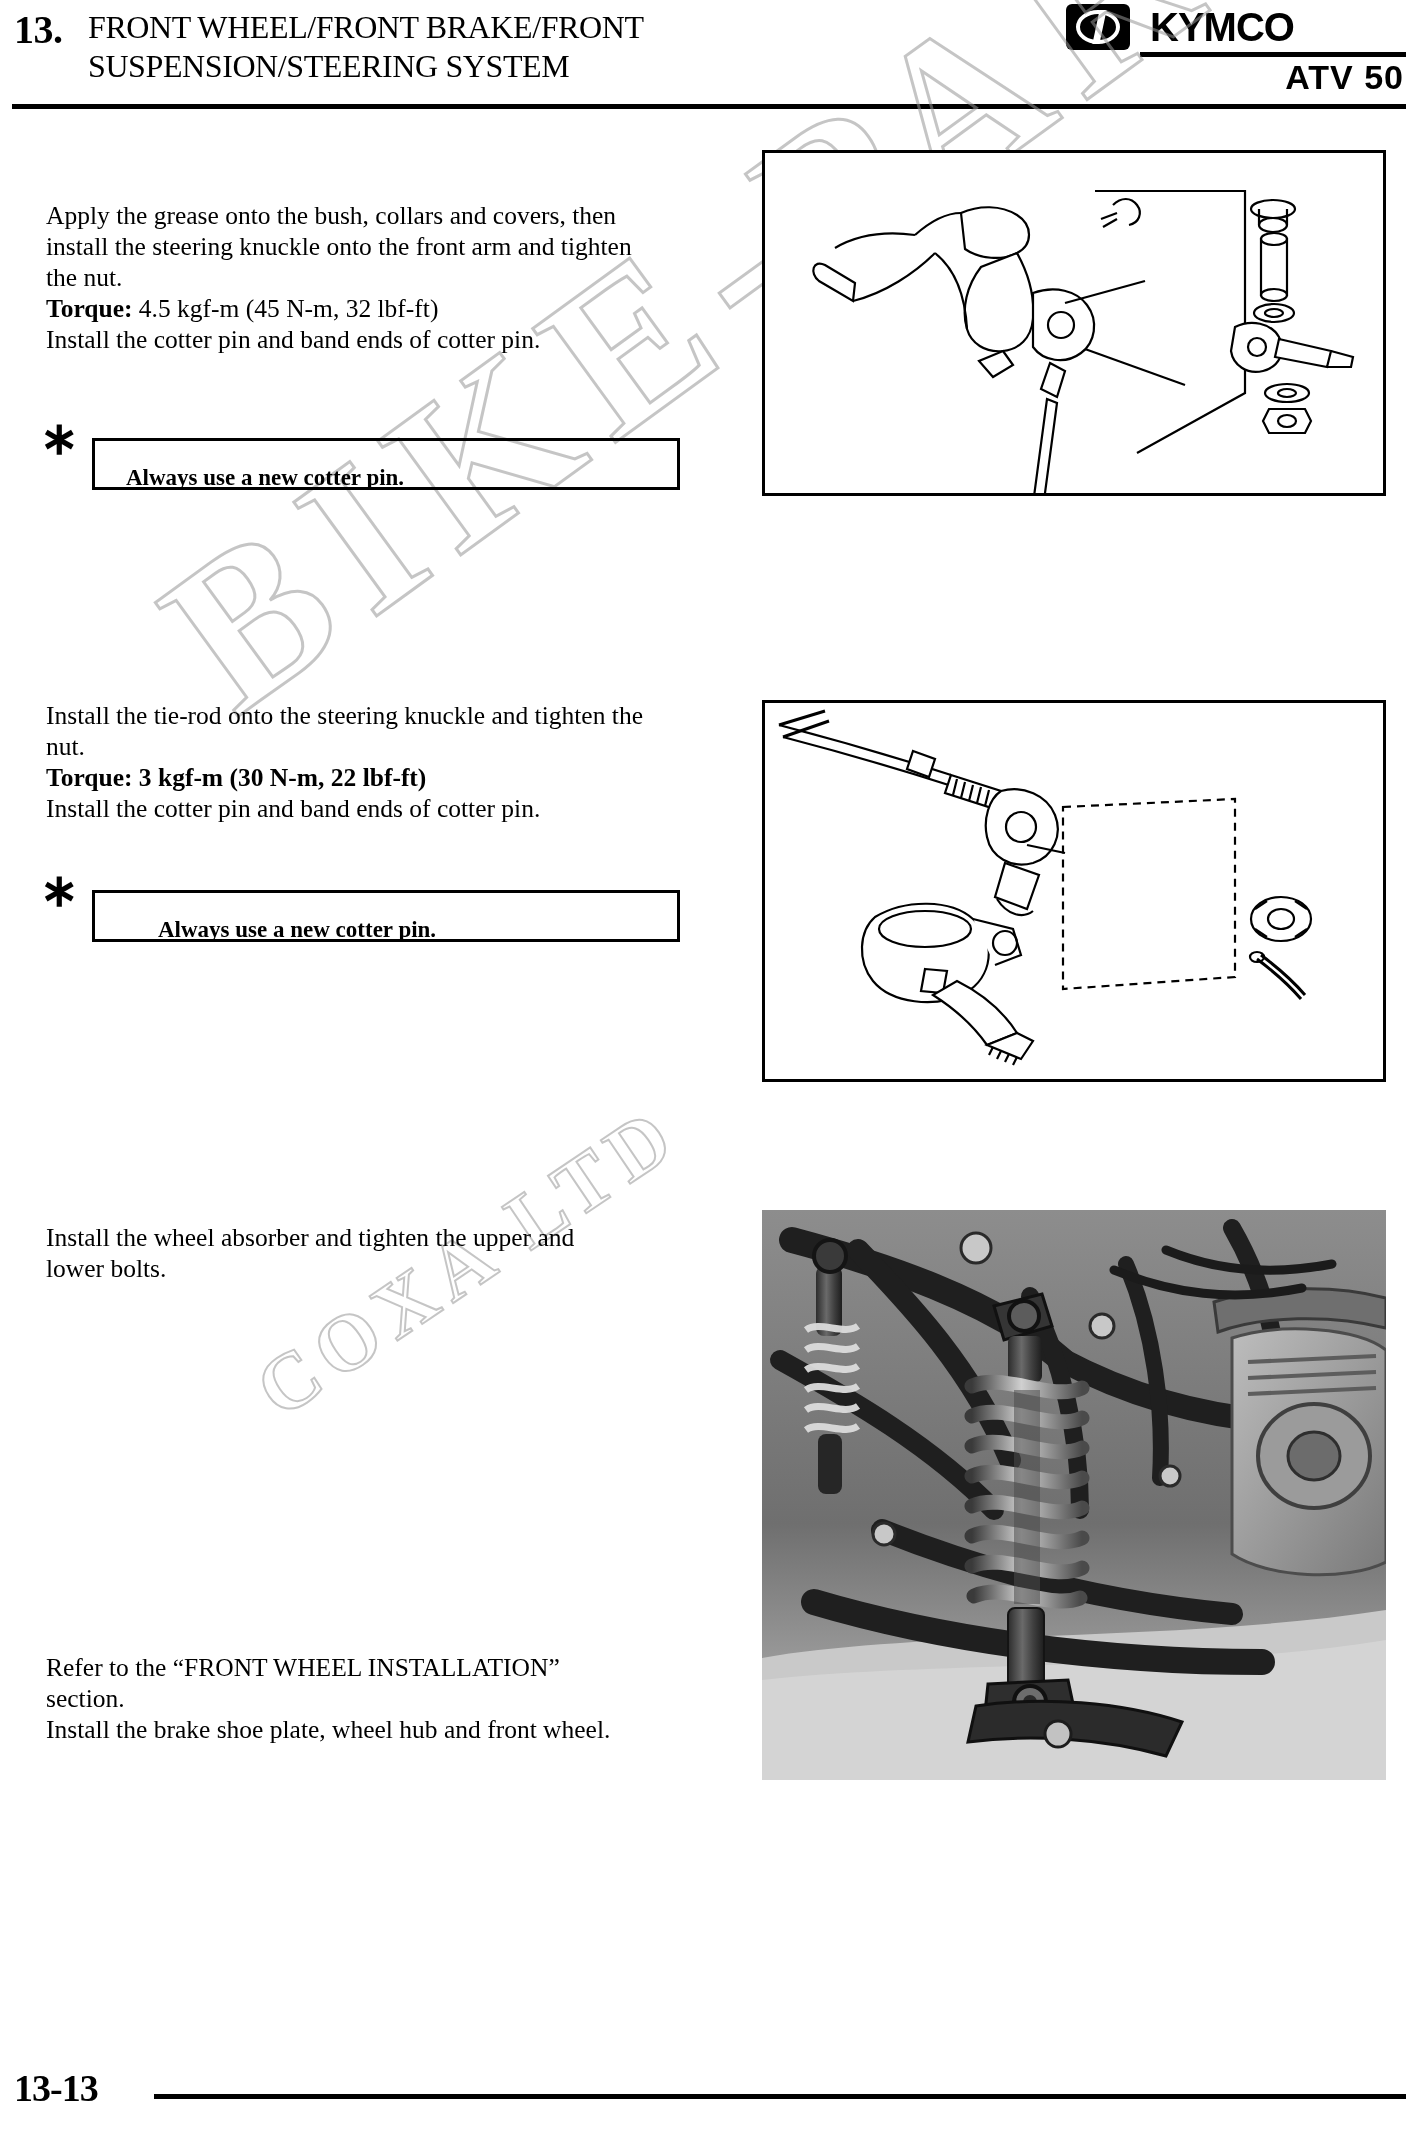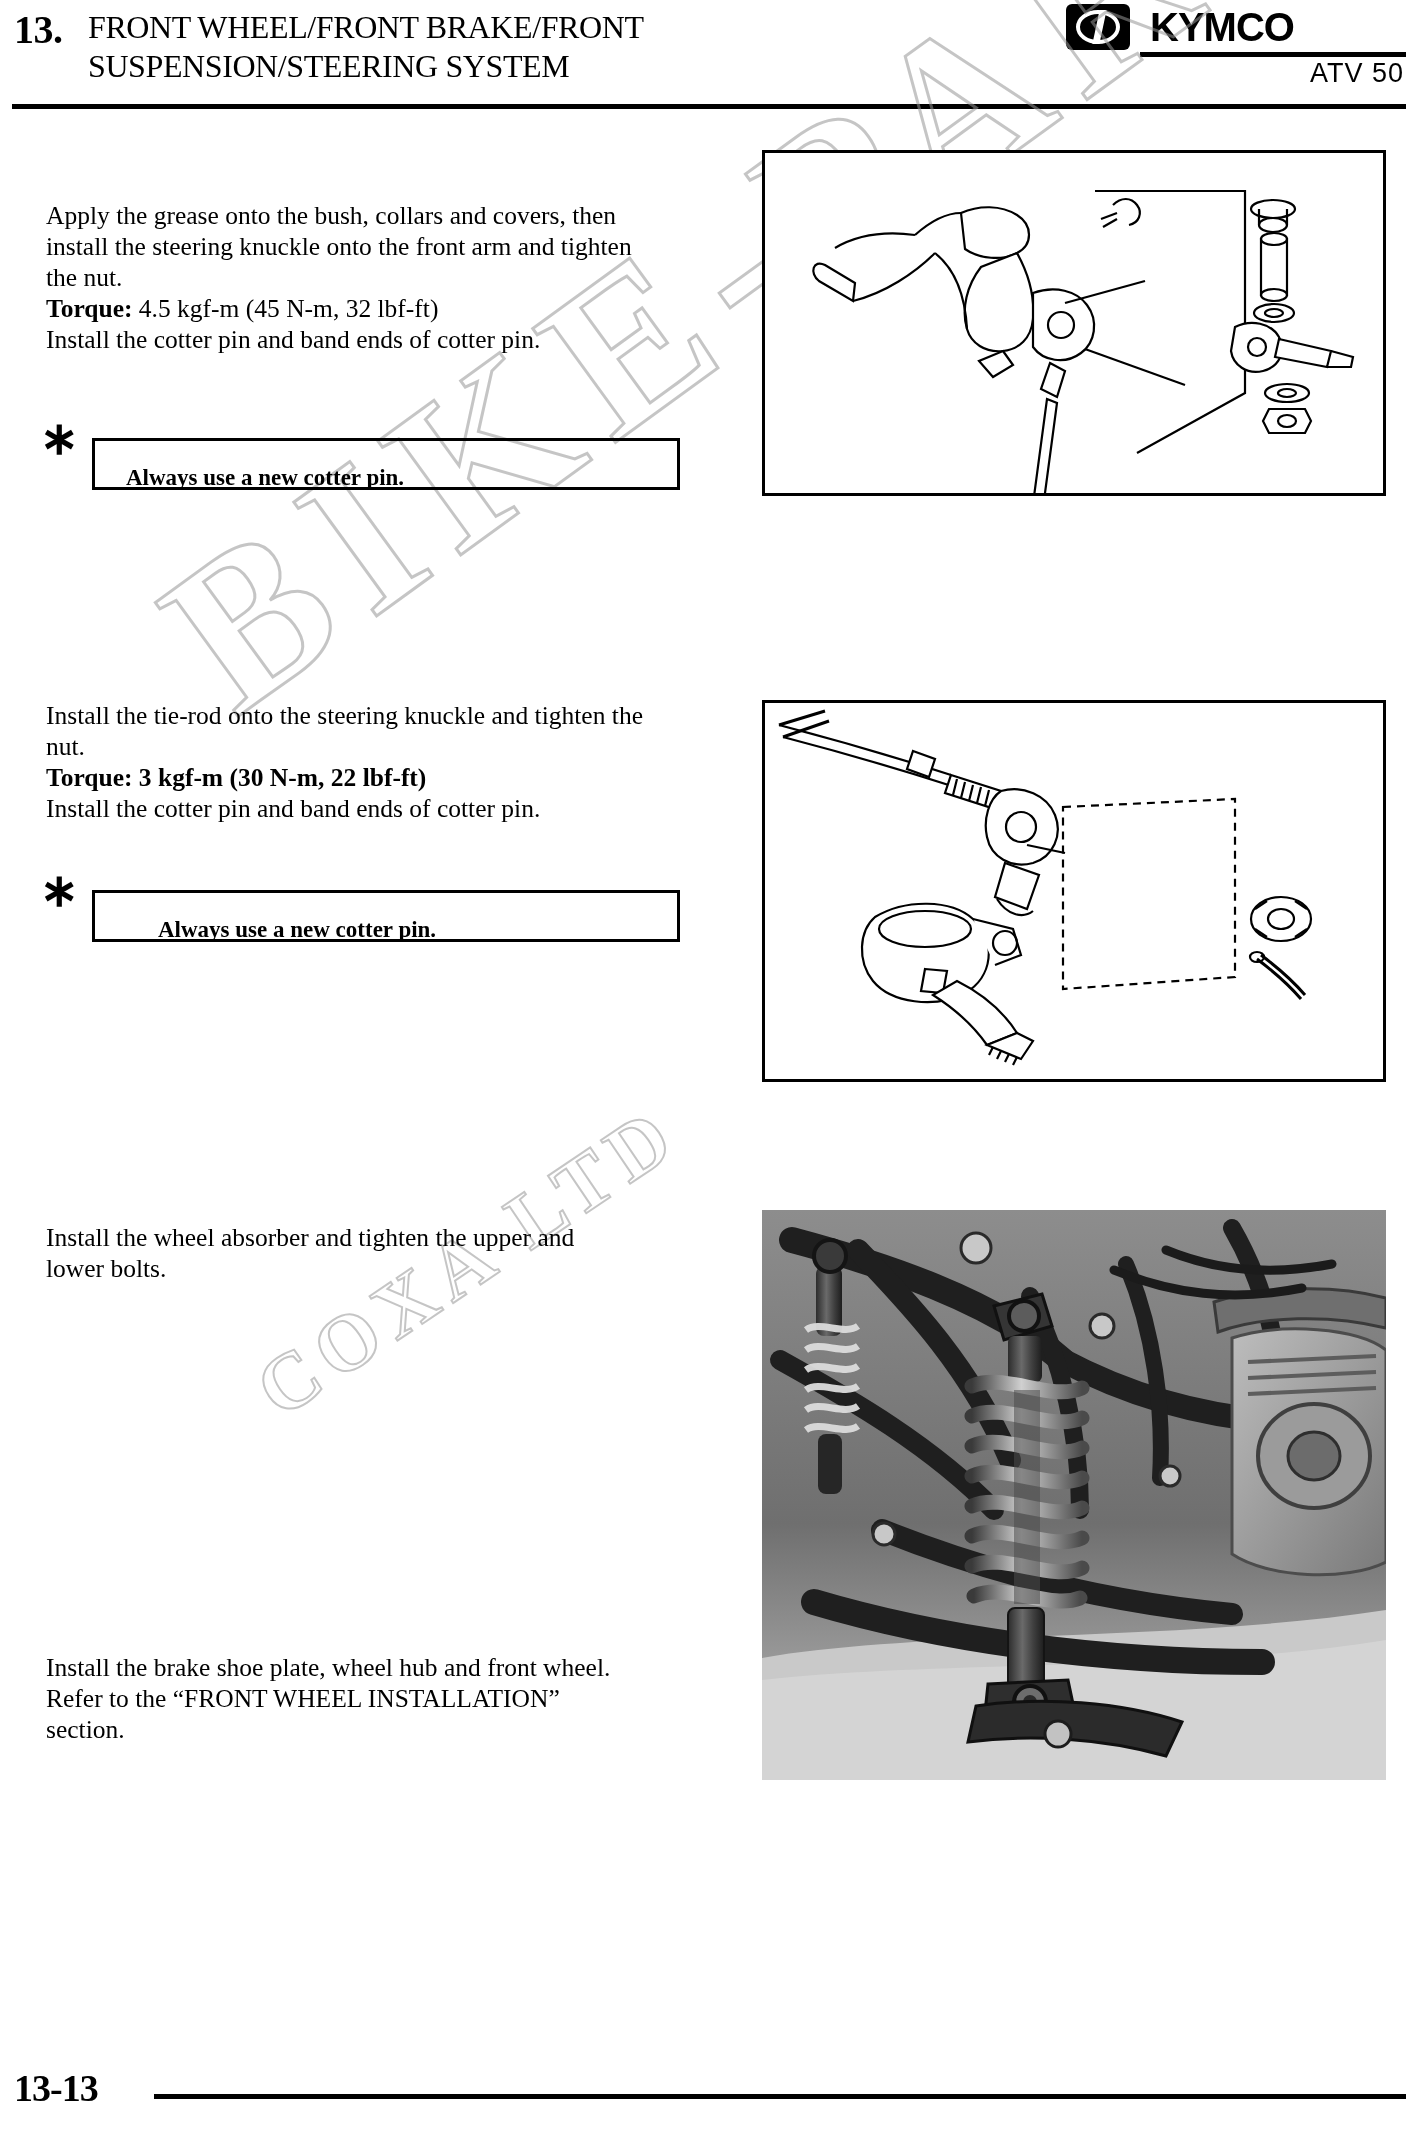--- a/index.html
+++ b/index.html
@@ -102,22 +102,22 @@
     top: 48px;
     width: 266px;
     height: 5px;
     background: #000;
   }
   .model-name {
     position: absolute;
     right: 14px;
     top: 58px;
     font-family: "Liberation Sans", sans-serif;
-    font-size: 27px;
-    font-weight: normal;
+    font-size: 34px;
+    font-weight: bold;
     letter-spacing: 1px;
   }
 
   
   .watermark {
     position: absolute;
     left: 0;
     top: 0;
     width: 1418px;
     height: 2136px;
@@ -513,22 +513,22 @@
         <path d="M352 60 C410 84 470 92 540 78"></path>
         <path d="M404 40 C452 60 508 66 570 54"></path>
       </g>
 
       <path d="M214 496 C280 486 360 492 420 512 L404 546 C340 528 268 524 206 532 Z" fill="#2b2b2b" stroke="#101010" stroke-width="3"></path>
       <circle cx="296" cy="524" r="13" fill="#c2c2c2" stroke="#1c1c1c" stroke-width="3"></circle>
     </svg>
   </div>
 
   <div class="text-block" style="left:46px; top:1540px; width:580px;">
+    <p>Refer to the “FRONT WHEEL INSTALLATION” section.</p>
     <p>Install the brake shoe plate, wheel hub and front wheel.</p>
-    <p>Refer to the “FRONT WHEEL INSTALLATION” section.</p>
   </div>
 
 </div>
 
 <div class="page-footer">
   <div class="page-number">13-13</div>
   <div class="footer-rule"></div>
 </div>
 
 </body></html>

